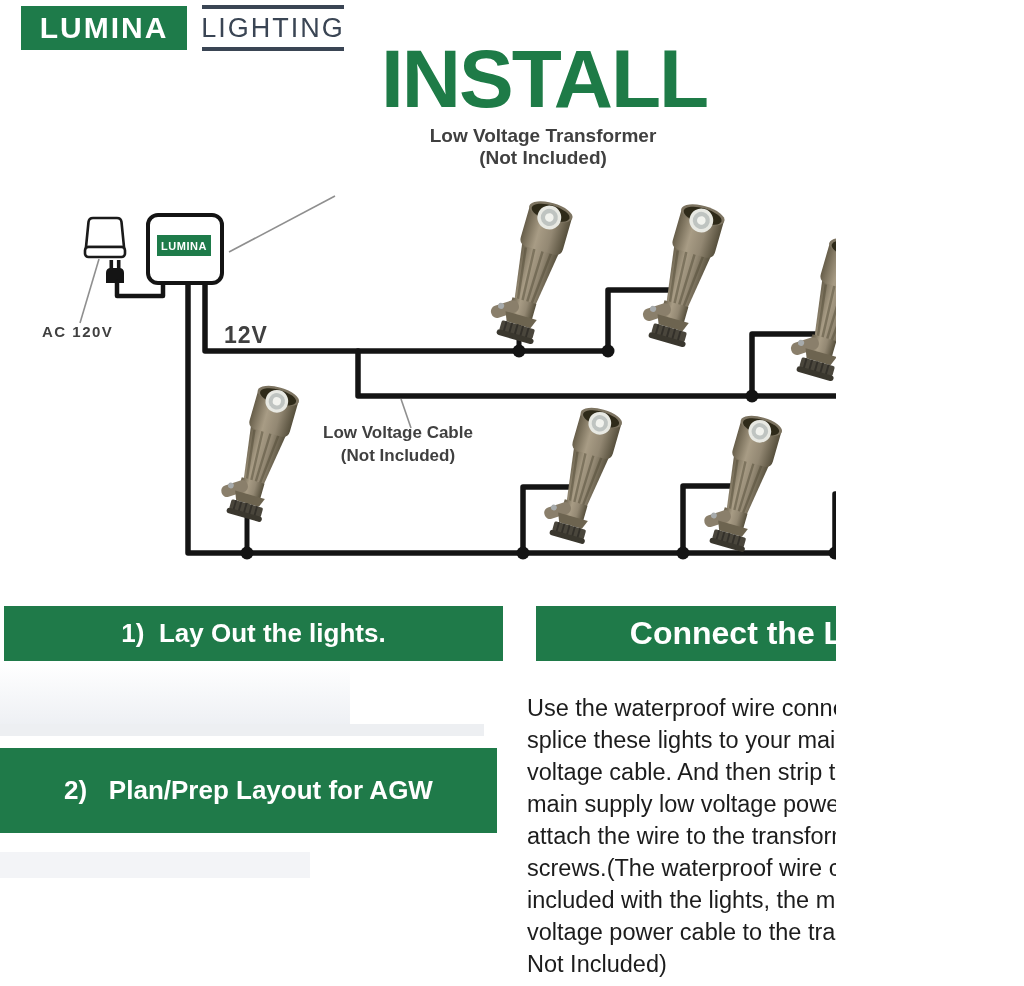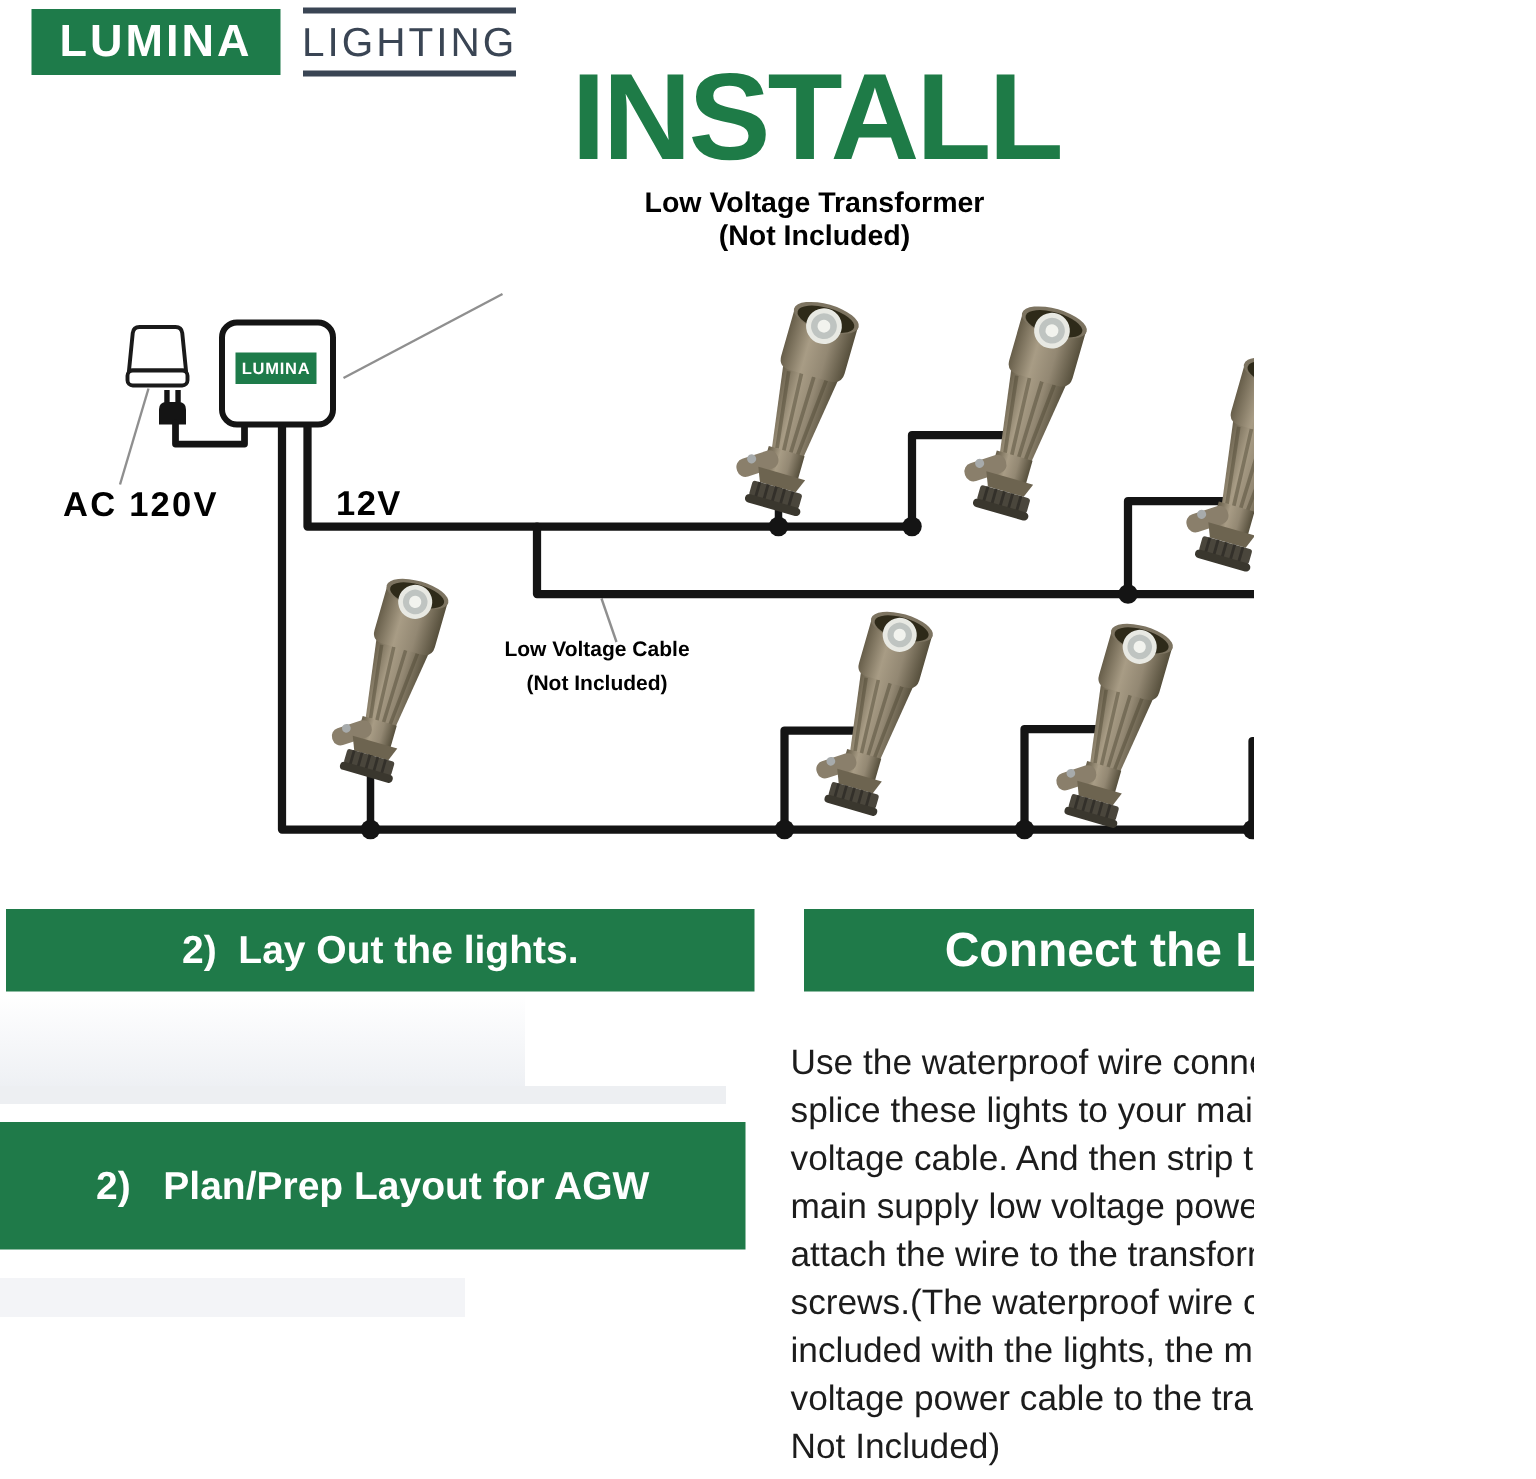--- a/index.html
+++ b/index.html
@@ -14,24 +14,24 @@
   #logo-suffix-wrap{left:202px;top:5px;width:142px;height:38px;
             border-top:4px solid #3a4554;border-bottom:4px solid #3a4554;
             display:flex;align-items:center;justify-content:center;}
   #logo-suffix{color:#3a4554;font-size:27px;letter-spacing:2px;font-weight:400;}
 
   
   #page-title{left:381px;top:38px;font-size:82px;line-height:1;font-weight:800;
               letter-spacing:-2px;color:#1e7b47;}
 
   
-  .green-caption{color:#000000;font-weight:bold;text-align:center;}
+  .green-caption{color:#404040;font-weight:bold;text-align:center;}
   #transformer-caption{left:411px;top:125px;width:264px;font-size:19px;line-height:22px;}
-  #cable-caption{left:288px;top:421px;width:220px;font-size:14px;line-height:23px;}
-  #ac-label{left:42px;top:323px;font-size:23px;letter-spacing:1.5px;}
+  #cable-caption{left:288px;top:421px;width:220px;font-size:17px;line-height:23px;}
+  #ac-label{left:42px;top:323px;font-size:15px;letter-spacing:1.5px;}
   #dc-label{left:224px;top:322px;font-size:23px;letter-spacing:1px;}
 
   
   #transformer-mini{left:157px;top:235px;width:54px;height:21px;background:#1e7b4a;
       display:flex;align-items:center;justify-content:center;color:#fff;
       font-size:11px;font-weight:bold;letter-spacing:0.5px;}
 
   #diagram-svg{left:0;top:0;}
   .light-fixture{position:absolute;overflow:visible;}
 
@@ -359,21 +359,21 @@
     <div>(Not Included)</div>
   </div>
   <div class="abs green-caption" id="ac-label">AC 120V</div>
   <div class="abs green-caption" id="dc-label">12V</div>
   <div class="abs green-caption" id="cable-caption">
     <div>Low Voltage Cable</div>
     <div>(Not Included)</div>
   </div>
 
   <div class="abs banner" id="banner-step1">
-    <div>2)  Lay Out the lights.</div>
+    <div>1)  Lay Out the lights.</div>
   </div>
   <div class="abs banner" id="banner-connect">
     <div>Connect the Lights:</div>
   </div>
   <div class="abs banner" id="banner-step2">
     <div>2)   Plan/Prep Layout for AGW</div>
   </div>
 
   <div class="abs" id="connect-body">Use the waterproof wire connectors to
 splice these lights to your main supply low

